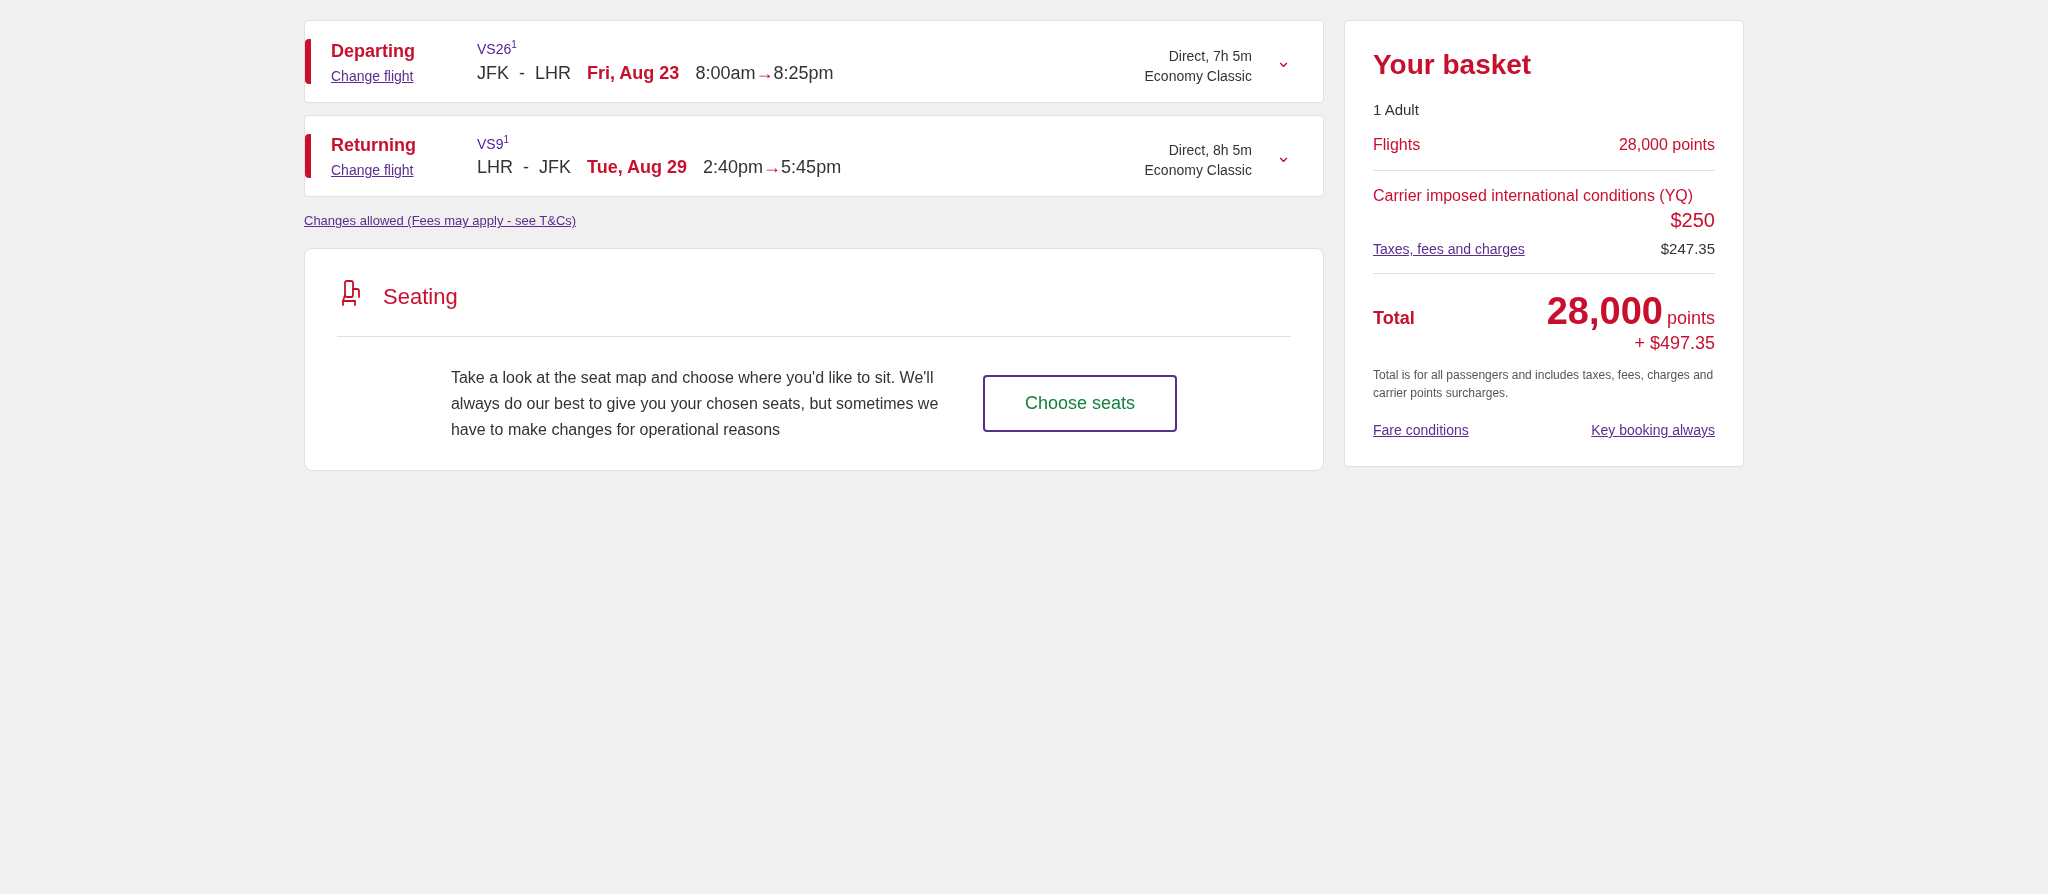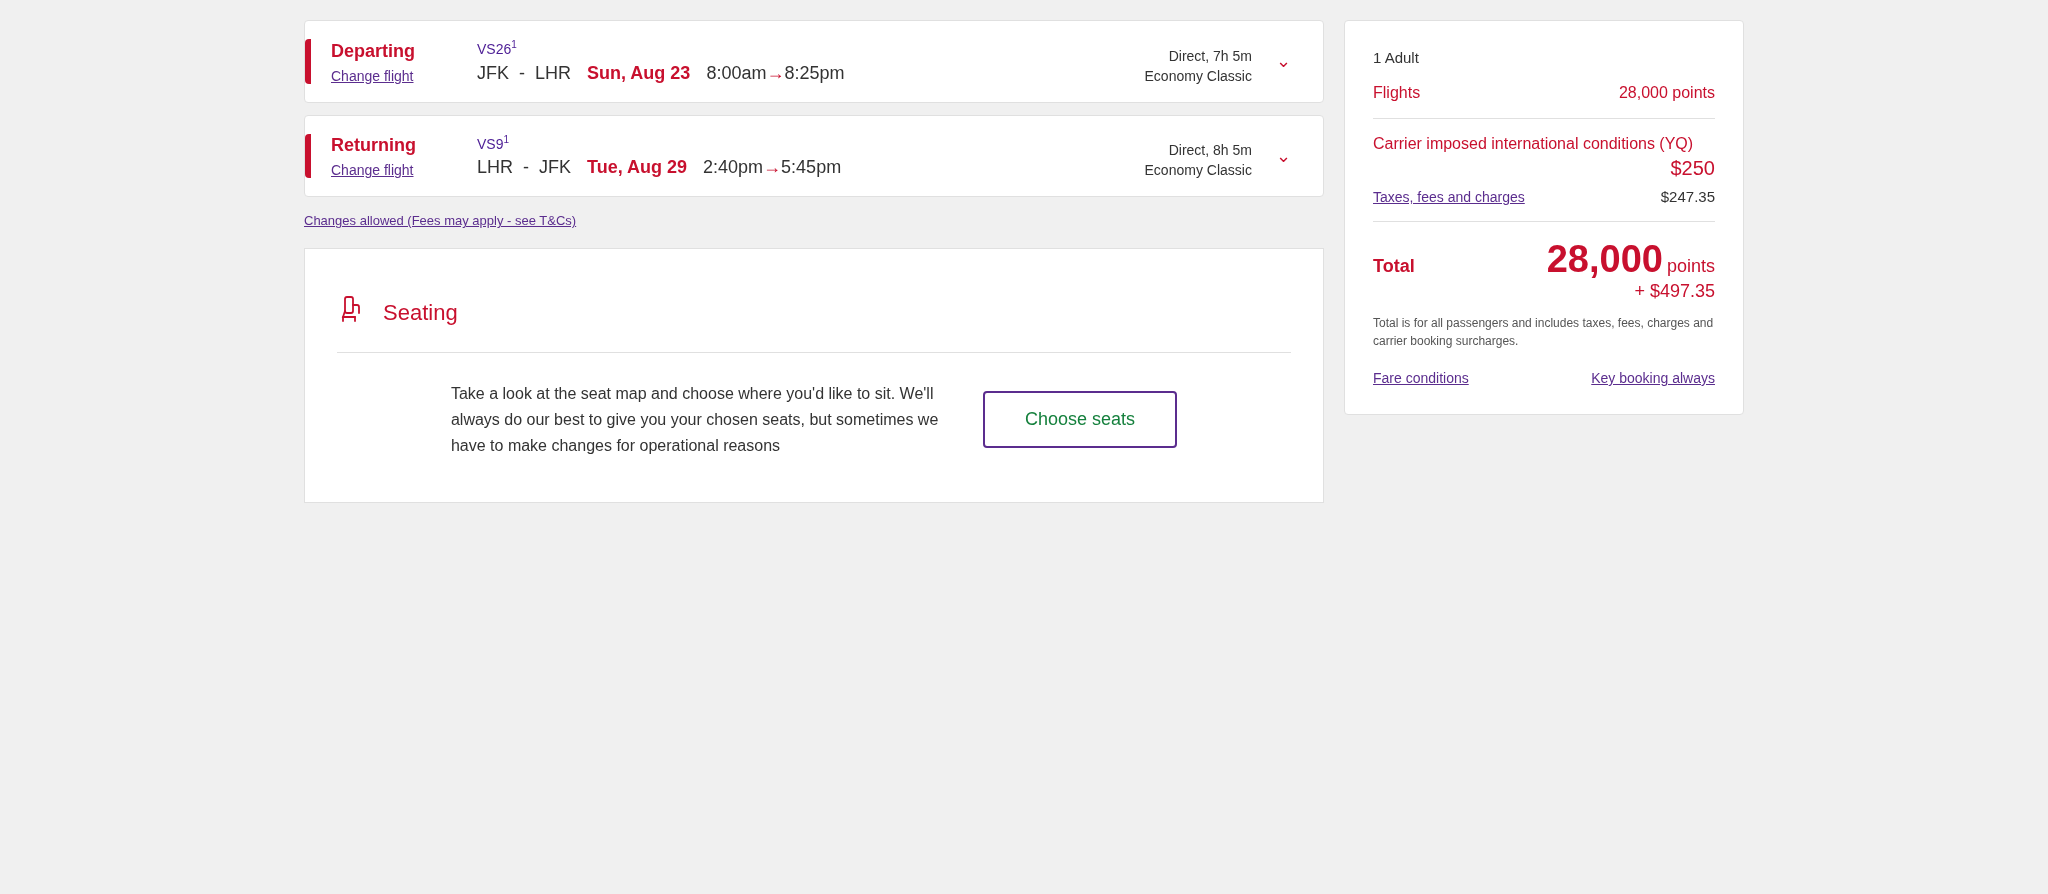--- a/index.html
+++ b/index.html
@@ -116,23 +116,23 @@
     .changes-link {
       color: #5b2d8e;
       font-size: 13px;
       text-decoration: underline;
       cursor: pointer;
       margin-top: 4px;
       display: inline-block;
     }
     .seating-card {
       background: #fff;
-      border-radius: 0;
+      border-radius: 8px;
       border: 1px solid #e0e0e0;
-      padding: 44px 32px;
+      padding: 28px 32px;
       margin-top: 8px;
     }
     .seating-header {
       display: flex;
       align-items: center;
       gap: 14px;
       margin-bottom: 20px;
     }
     .seat-icon {
       color: #c8102e;
@@ -317,21 +317,21 @@
         <div style="display:flex;flex-direction:column;gap:6px;flex:1;">
           <span class="flight-number">
             <span>VS26</span><sup>1</sup>
           </span>
           <div class="flight-card-main-row">
             <span class="flight-route">
               <span>JFK</span>
               <span>-</span>
               <span>LHR</span>
             </span>
-            <span class="flight-date">Sun, Aug 23</span>
+            <span class="flight-date">Fri, Aug 23</span>
             <span class="flight-time">
               <span>8:00am</span><span class="arrow-icon">→</span><span>8:25pm</span>
             </span>
           </div>
         </div>
         <div class="flight-meta">
           <span class="flight-direct">Direct, 7h 5m</span>
           <span class="flight-class">Economy Classic</span>
         </div>
         <button class="chevron-btn">⌄</button>
@@ -391,20 +391,21 @@
     <hr class="seating-divider">
     <div class="seating-body">
       <p class="seating-text">Take a look at the seat map and choose where you'd like to sit. We'll always do our best to give you your chosen seats, but sometimes we have to make changes for operational reasons</p>
       <button class="choose-seats-btn">Choose seats</button>
     </div>
   </div>
 
 </div>
 
 <div class="basket-panel">
+  <h2 class="basket-title">Your basket</h2>
   <p class="basket-adults">1 Adult</p>
 
   <div class="basket-row">
     <span class="basket-row-label">Flights</span>
     <span class="basket-row-value">28,000 points</span>
   </div>
 
   <hr class="basket-divider">
 
   <div>
@@ -425,19 +426,19 @@
       <div class="basket-total-value">
         <span class="basket-total-points">28,000</span>
         <span class="basket-total-points-label">points</span>
       </div>
     </div>
     <div style="text-align:right;">
       <span class="basket-total-extra">+ $497.35</span>
     </div>
   </div>
 
-  <p class="basket-note">Total is for all passengers and includes taxes, fees, charges and carrier booking surcharges.</p>
+  <p class="basket-note">Total is for all passengers and includes taxes, fees, charges and carrier points surcharges.</p>
 
   <div class="basket-links-row">
     <a class="basket-link">Fare conditions</a>
     <a class="basket-link">Key booking always</a>
   </div>
 </div>
 
 </body></html>

